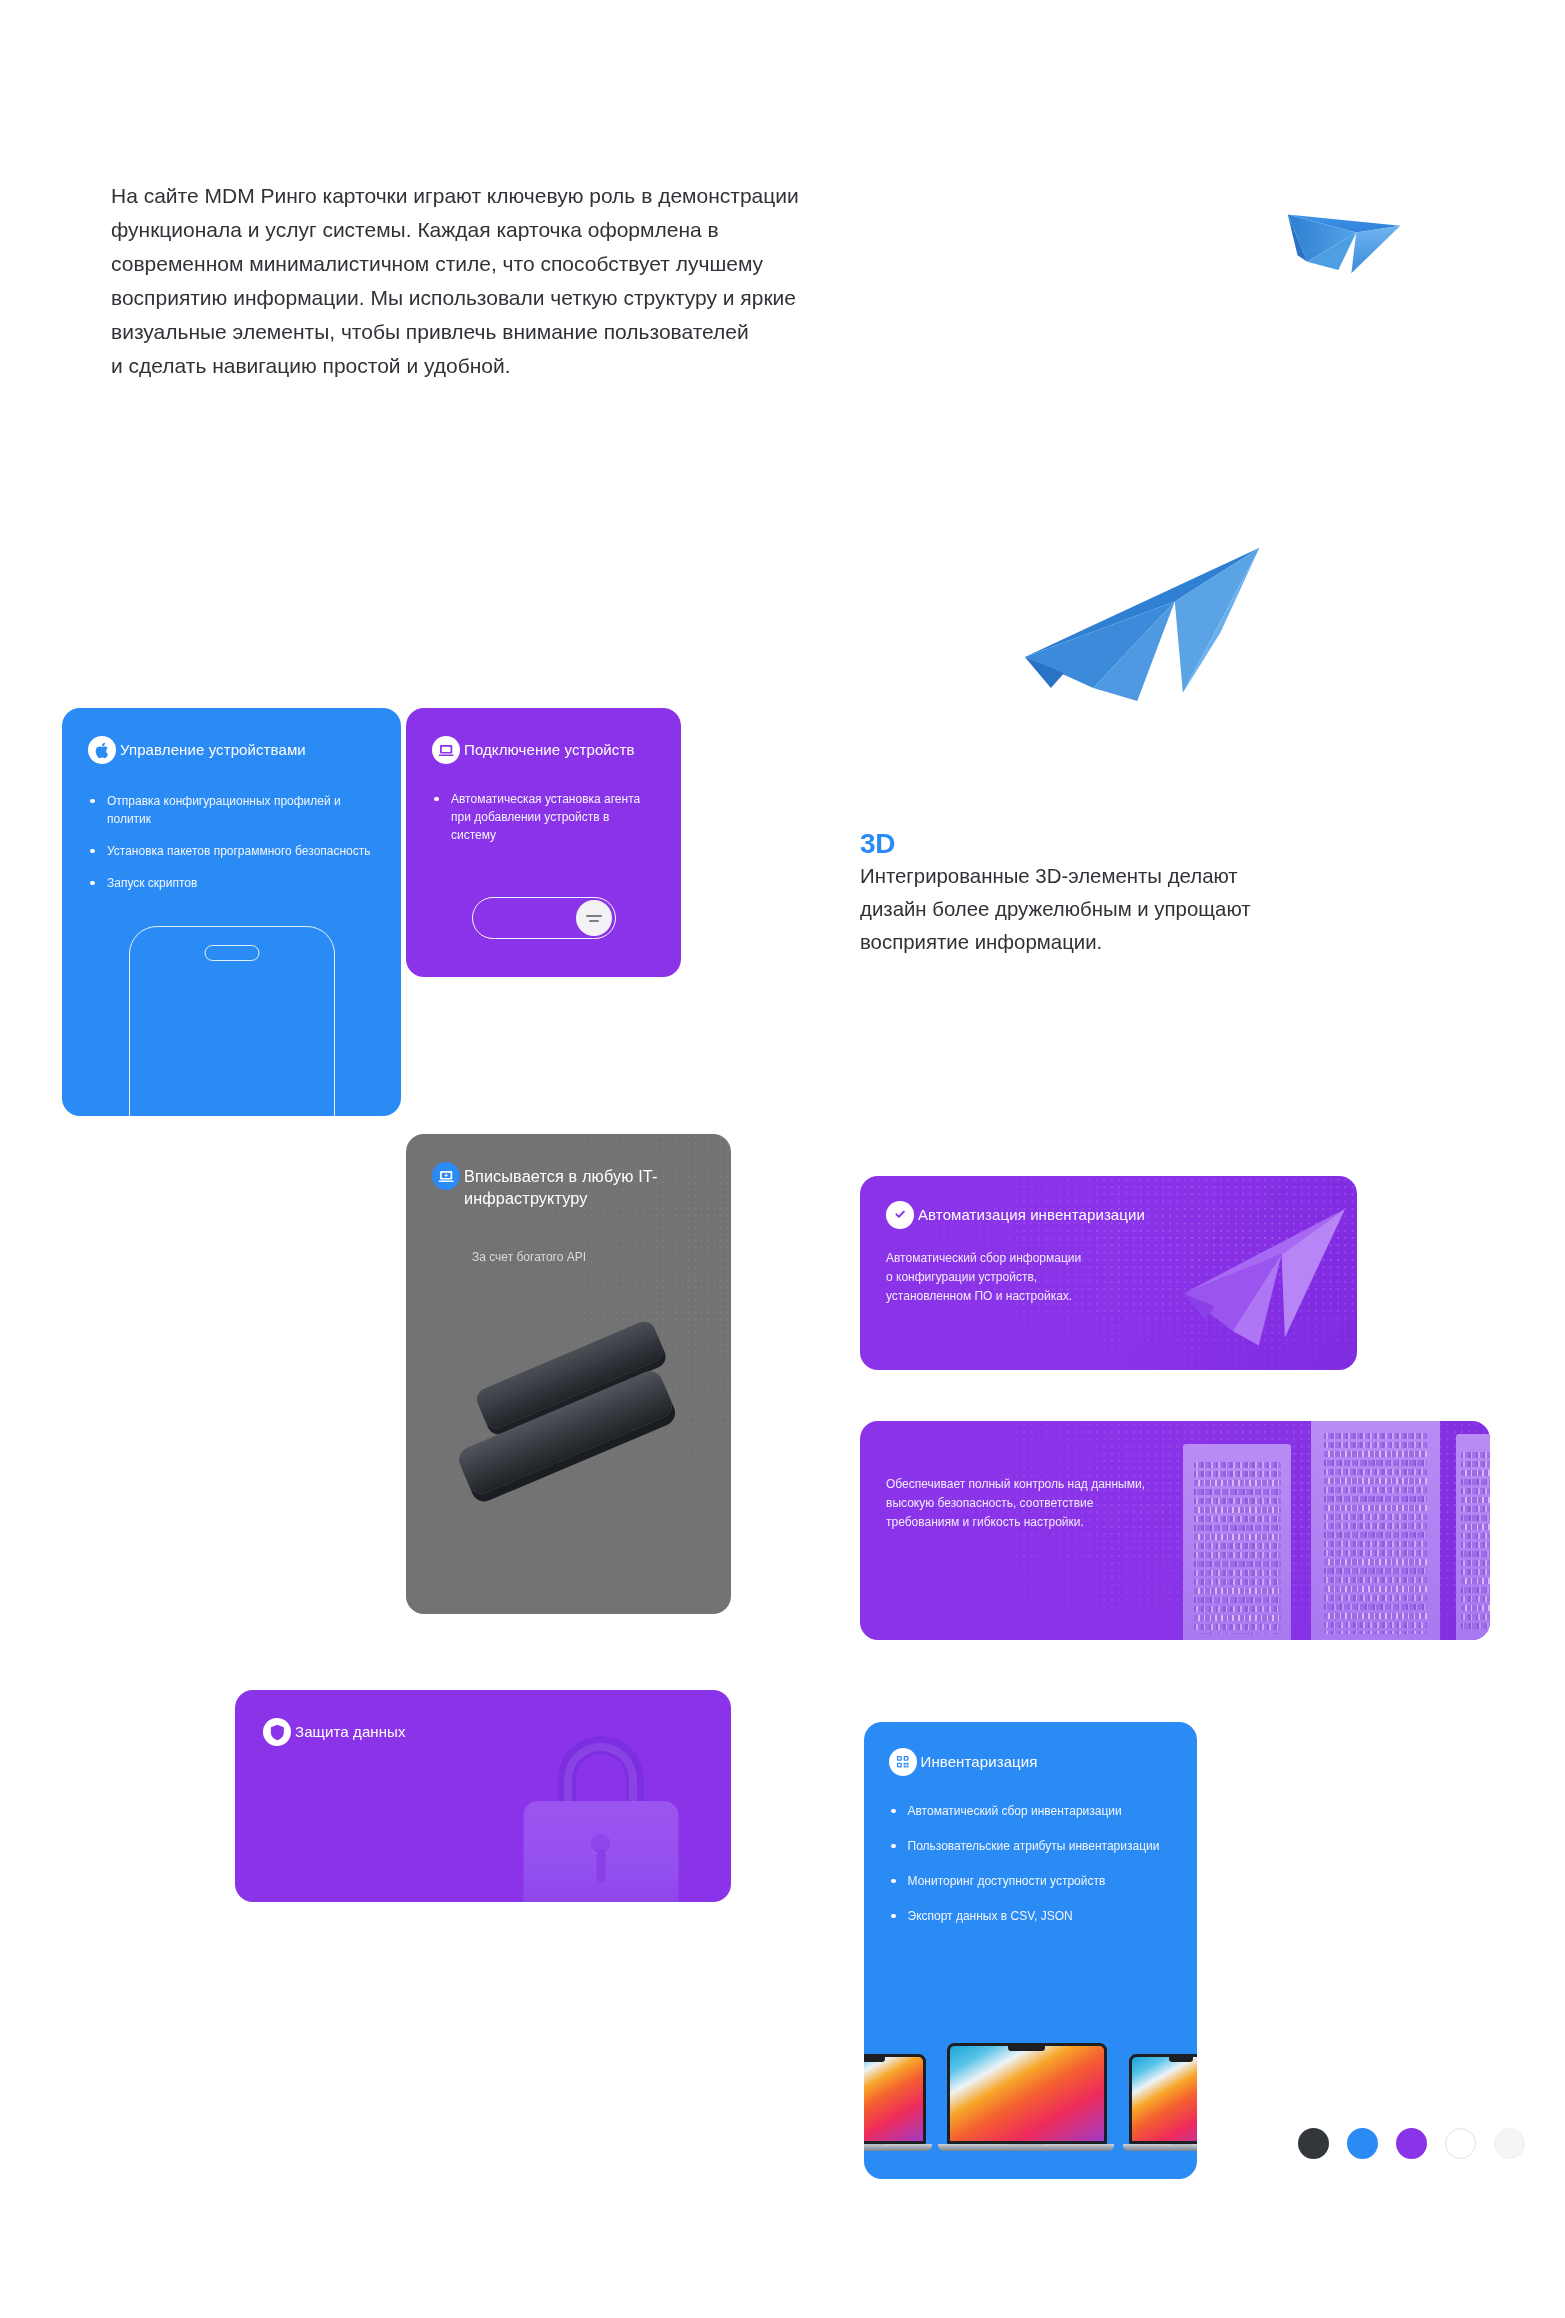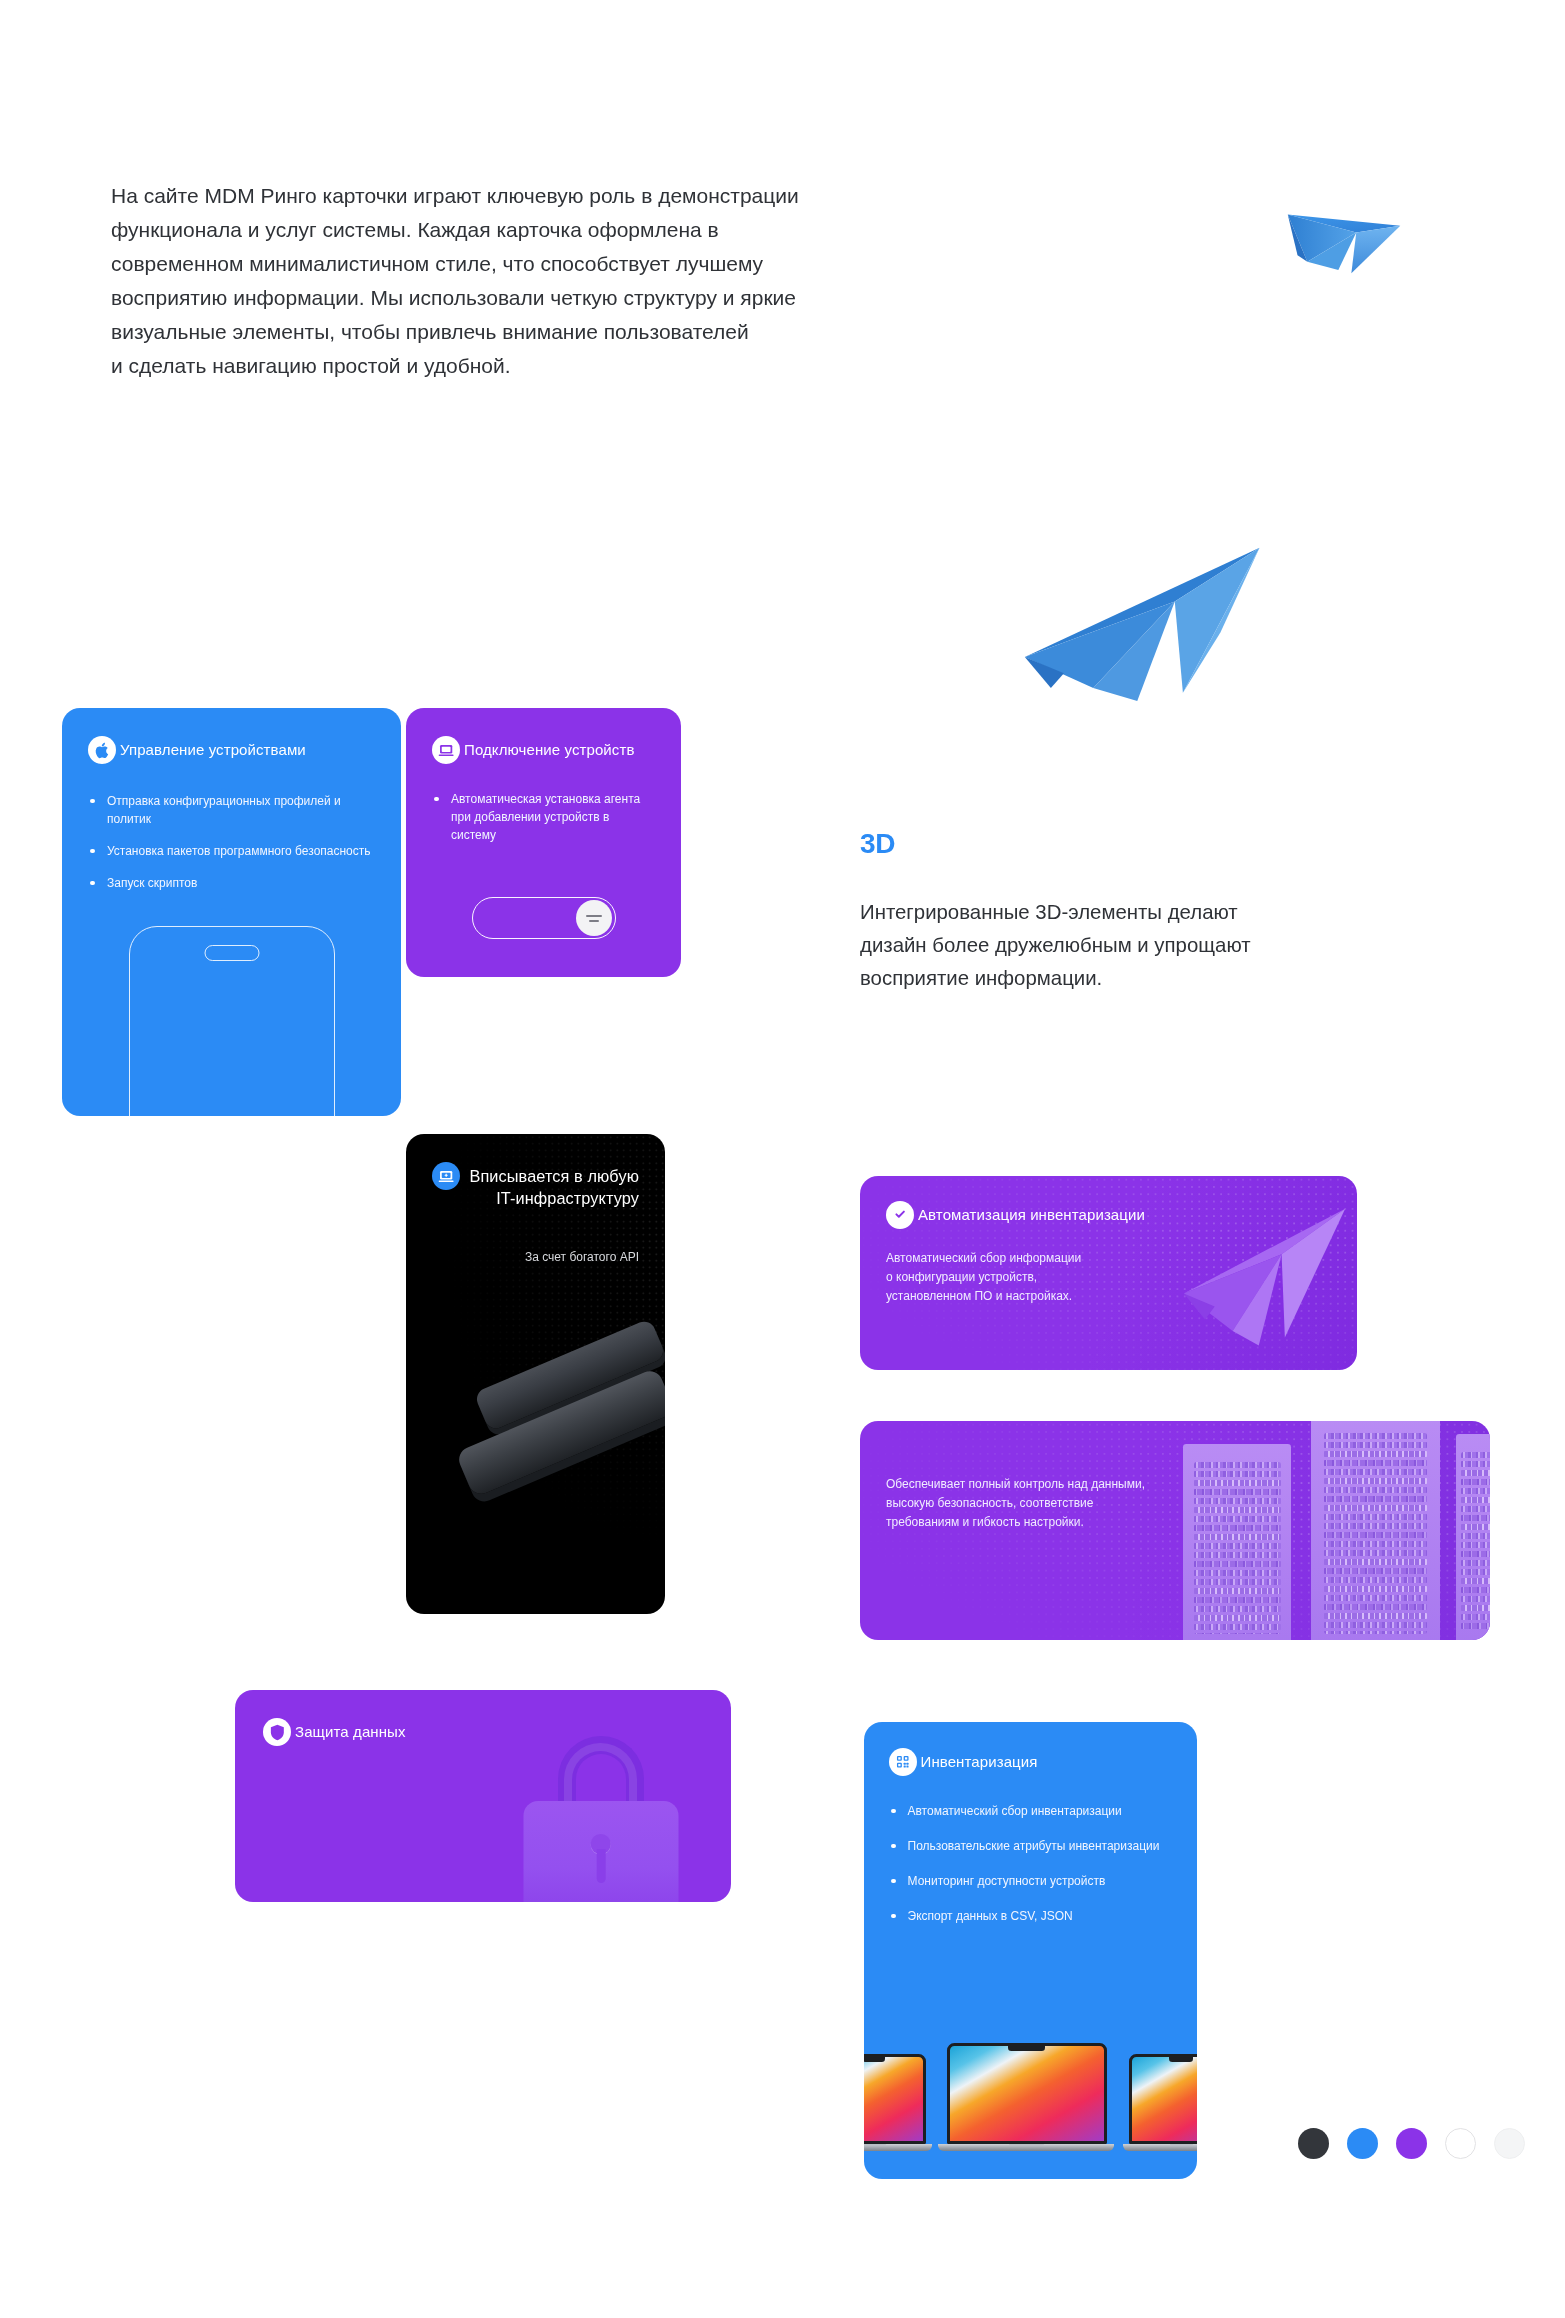--- a/index.html
+++ b/index.html
@@ -19,21 +19,21 @@
   }
   .intro-para {
     margin-top: 39px; font-size: 21px; line-height: 1.62; color: #2f3237;
     max-width: 995px; white-space: pre-line;
   }
 
   
   .block3d { position: absolute; left: 860px; top: 828px; width: 620px; }
   .block3d .section-title { font-size: 28px; }
   .block3d-para {
-    margin-top: 36px; font-size: 20.4px; line-height: 1.62; color: #2f3237;
+    font-size: 20.4px; line-height: 1.62; color: #2f3237;
     white-space: pre-line;
   }
 
   
   .card {
     position: absolute; border-radius: 18px; overflow: hidden;
     color: #ffffff;
   }
   .card-head { display: flex; align-items: flex-start; gap: 4px; position: relative; z-index: 3; }
   .badge {
@@ -102,22 +102,22 @@
   }
   .knob-lines { width: 15.5px; }
   .knob-lines i {
     display: block; height: 2.4px; border-radius: 1.6px; background: #7d7d86;
     margin: 2.9px 0;
   }
   .knob-lines i:nth-child(2) { width: 10.6px; margin-left: 2.4px; }
 
   
   #card-it-infrastructure {
-    left: 406px; top: 1134px; width: 259px; height: 480px;
-    background: #000000; padding: 28px 26px; text-align: right;
+    left: 406px; top: 1134px; width: 325px; height: 480px;
+    background: #737373; padding: 28px 26px;
   }
   .dot-texture {
     position: absolute; inset: 0; z-index: 1; opacity: .55;
     background-image: radial-gradient(rgba(255,255,255,.30) 0.8px, transparent 1px);
     background-size: 6.5px 6.5px;
     -webkit-mask-image: radial-gradient(120% 90% at 100% 22%, rgba(0,0,0,.95) 0%, rgba(0,0,0,.45) 42%, rgba(0,0,0,0) 72%);
             mask-image: radial-gradient(120% 90% at 100% 22%, rgba(0,0,0,.95) 0%, rgba(0,0,0,.45) 42%, rgba(0,0,0,0) 72%);
   }
   #card-it-infrastructure .card-body { margin-top: 38px; color: #d8dade; margin-left: 40px; }
   #dark-bars { position: absolute; left: 39px; top: 204px; width: 245px; height: 212px; z-index: 2; }

